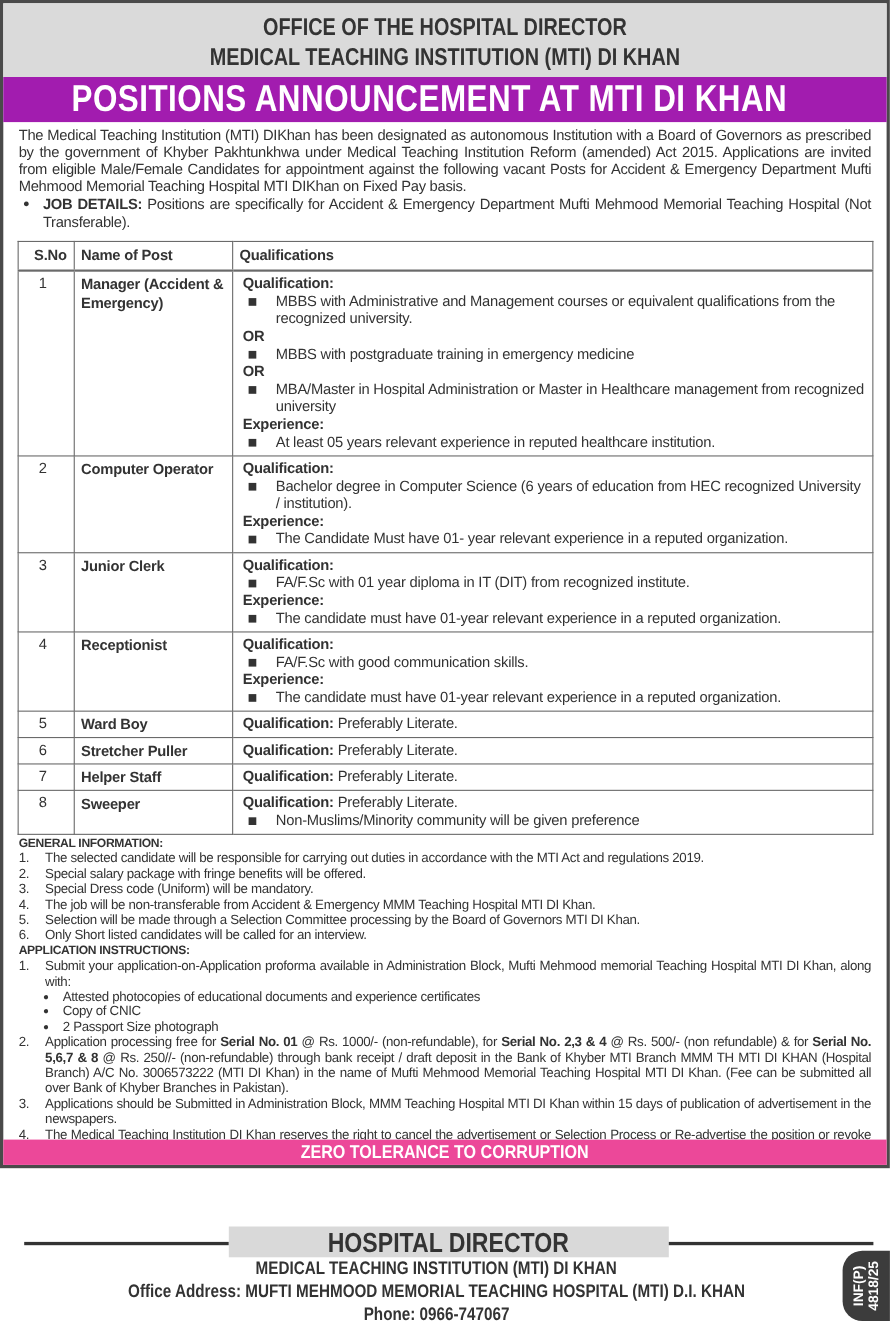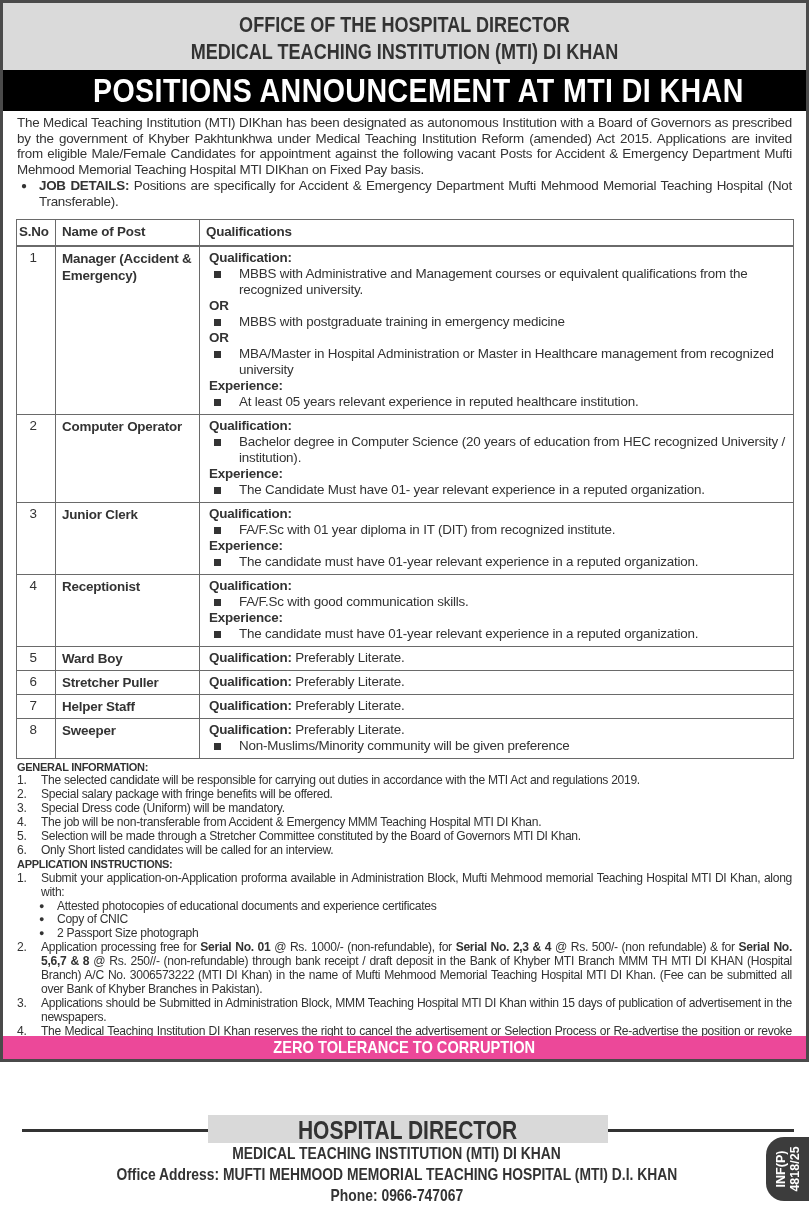--- a/index.html
+++ b/index.html
@@ -22,23 +22,23 @@
   .top-band .line {
     font-family: "Liberation Sans", sans-serif;
     font-weight: bold;
     font-size: 22px;
     line-height: 27px;
     color: #333333;
     transform: scaleX(0.82);
     white-space: nowrap;
   }
   .title-band {
-    background: #000000;
+    background: #a21caf;
     height: 41px;
-    text-align: right;
+    text-align: left;
   }
   .title-band .title {
     font-weight: bold;
     color: #ffffff;
     font-size: 34px;
     line-height: 41px;
     letter-spacing: 0.5px;
     display: inline-block;
     transform: scaleX(0.84);
     white-space: nowrap;
@@ -76,21 +76,21 @@
     vertical-align: top;
   }
   table.posts th {
     text-align: left;
     font-weight: bold;
     height: 26px;
     padding: 4px 6px 0 6px;
     border-bottom: 2px solid #6a6a6a;
   }
   table.posts td.sno { width: 39px; text-align: center; padding: 3px 6px 3px 0; }
-  table.posts th.sno { width: 39px; padding-left: 2px; }
+  table.posts th.sno { width: 39px; padding-left: 14px; }
   table.posts td.post { width: 144px; font-weight: bold; padding: 3px 6px; line-height: 17px; }
   table.posts th.post { width: 144px; }
   table.posts td.qual { padding: 3px 6px 4px 9px; line-height: 16px; }
   .qlabel { font-weight: bold; }
   .qitem { display: flex; justify-content: center; }
   .qitem .sq {
     flex: 0 0 30px;
     position: relative;
   }
   .qitem .sq::before {
@@ -226,21 +226,21 @@
         </td>
       </tr>
 
       <tr>
         <td class="sno">2</td>
         <td class="post">Computer Operator</td>
         <td class="qual">
           <div class="qlabel">Qualification:</div>
           <div class="qitem">
               <span class="sq"></span>
-              <span class="txt">Bachelor degree in Computer Science (20 years of education from HEC recognized University / institution).</span>
+              <span class="txt">Bachelor degree in Computer Science (6 years of education from HEC recognized University / institution).</span>
             </div>
           <div class="qlabel">Experience:</div>
           <div class="qitem">
               <span class="sq"></span>
               <span class="txt">The Candidate Must have 01- year relevant experience in a reputed organization.</span>
             </div>
         </td>
       </tr>
 
       <tr>
@@ -322,21 +322,21 @@
     <div class="num-item">
         <span class="n">3.</span>
         <span class="t">Special Dress code (Uniform) will be mandatory.</span>
       </div>
     <div class="num-item">
         <span class="n">4.</span>
         <span class="t">The job will be non-transferable from Accident &amp; Emergency MMM Teaching Hospital MTI DI Khan.</span>
       </div>
     <div class="num-item">
         <span class="n">5.</span>
-        <span class="t">Selection will be made through a Stretcher Committee constituted by the Board of Governors MTI DI Khan.</span>
+        <span class="t">Selection will be made through a Selection Committee processing by the Board of Governors MTI DI Khan.</span>
       </div>
     <div class="num-item">
         <span class="n">6.</span>
         <span class="t">Only Short listed candidates will be called for an interview.</span>
       </div>
 
     <div class="sec-head">APPLICATION INSTRUCTIONS:</div>
     <div class="num-item">
         <span class="n">1.</span>
         <span class="t">Submit your application-on-Application proforma available in Administration Block, Mufti Mehmood memorial Teaching Hospital MTI DI Khan, along with:</span>

